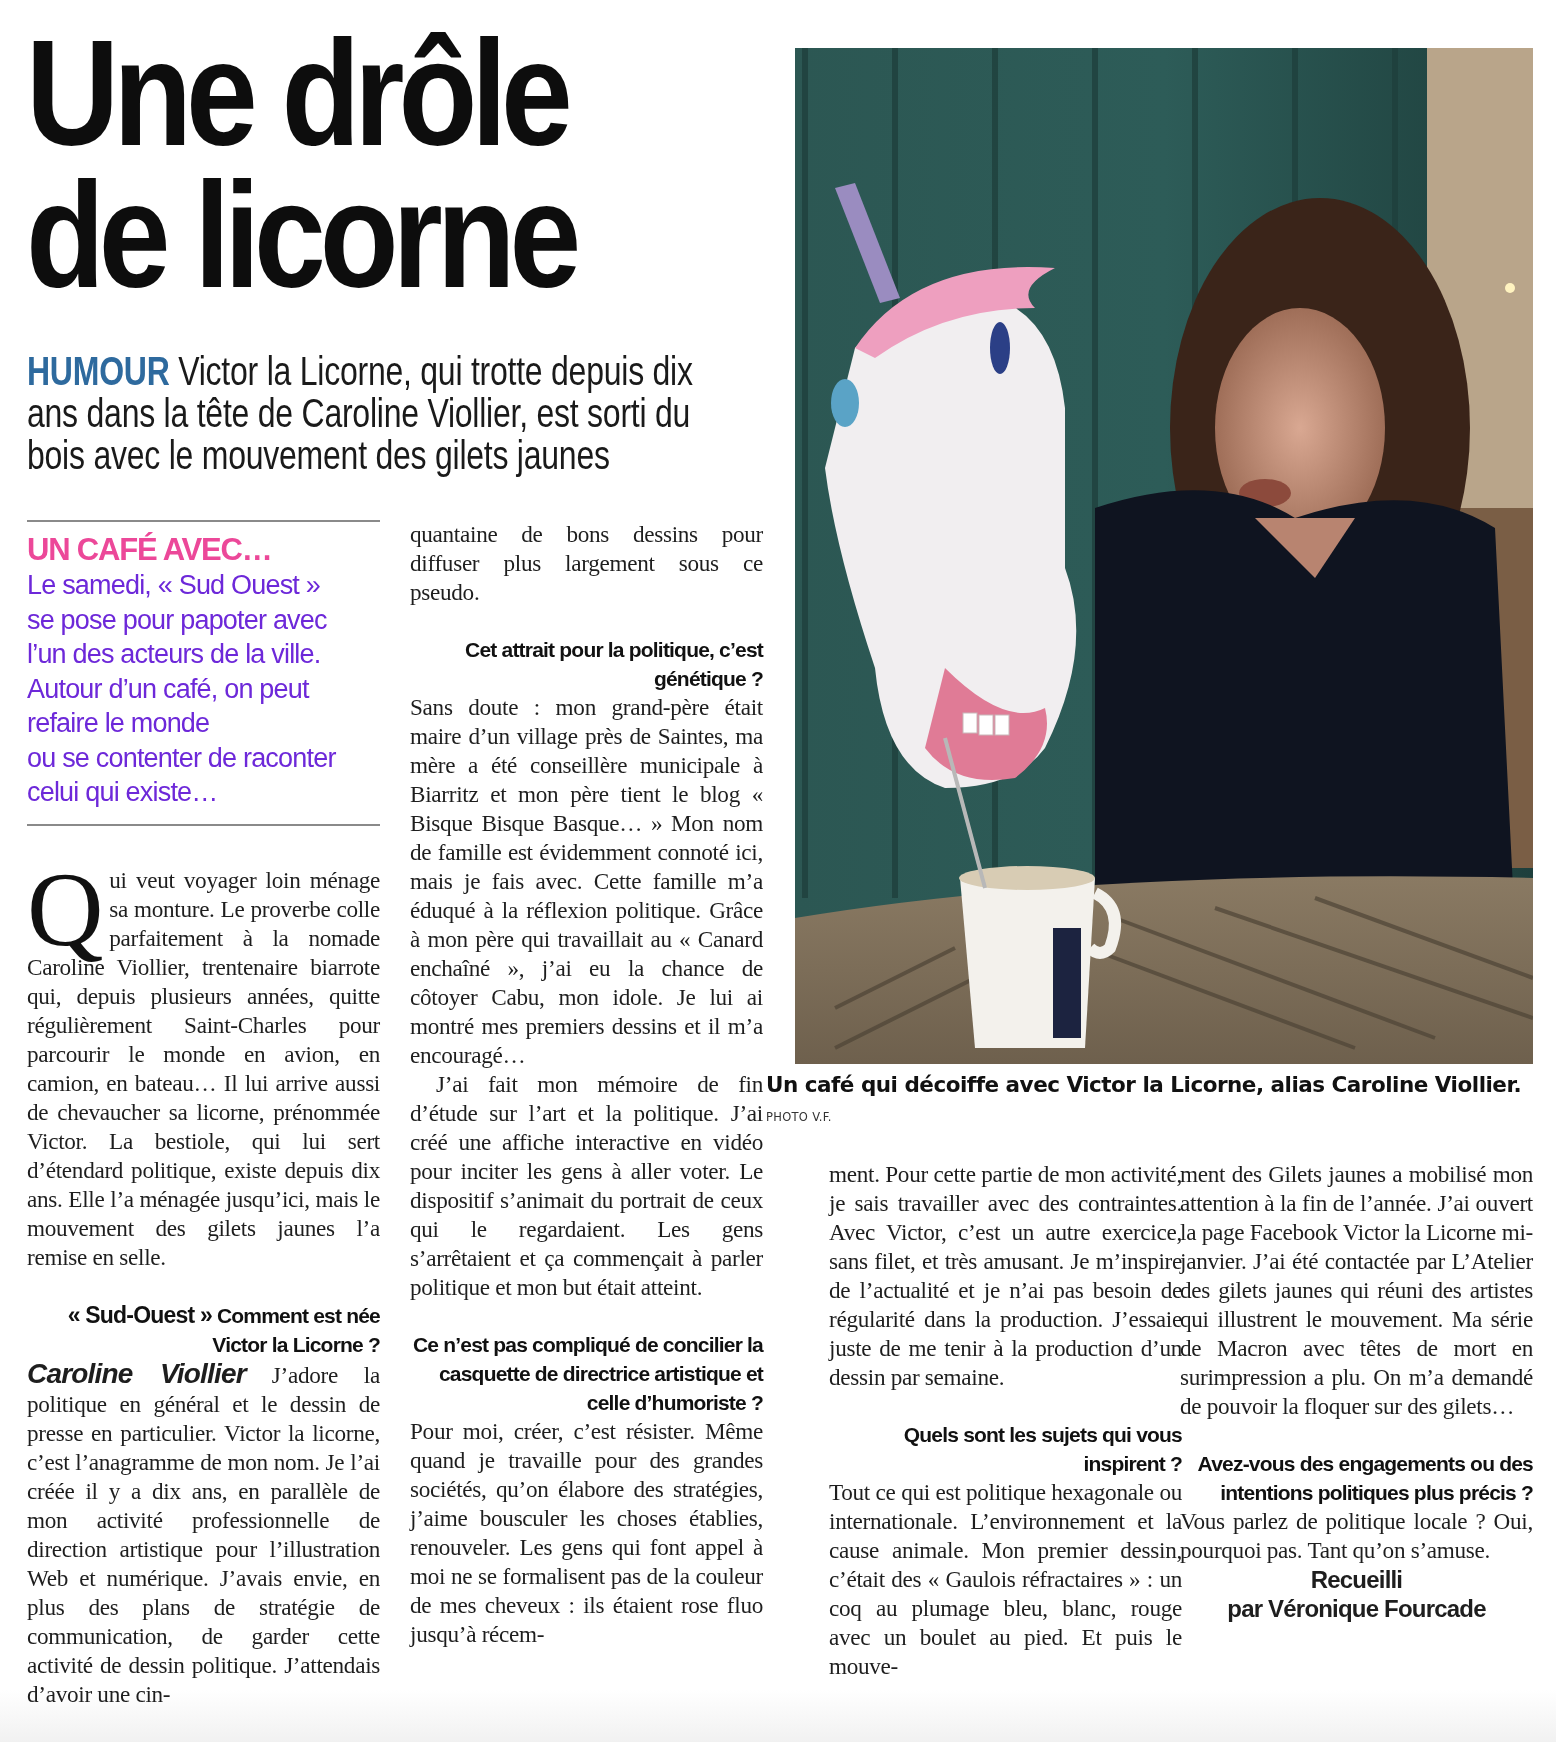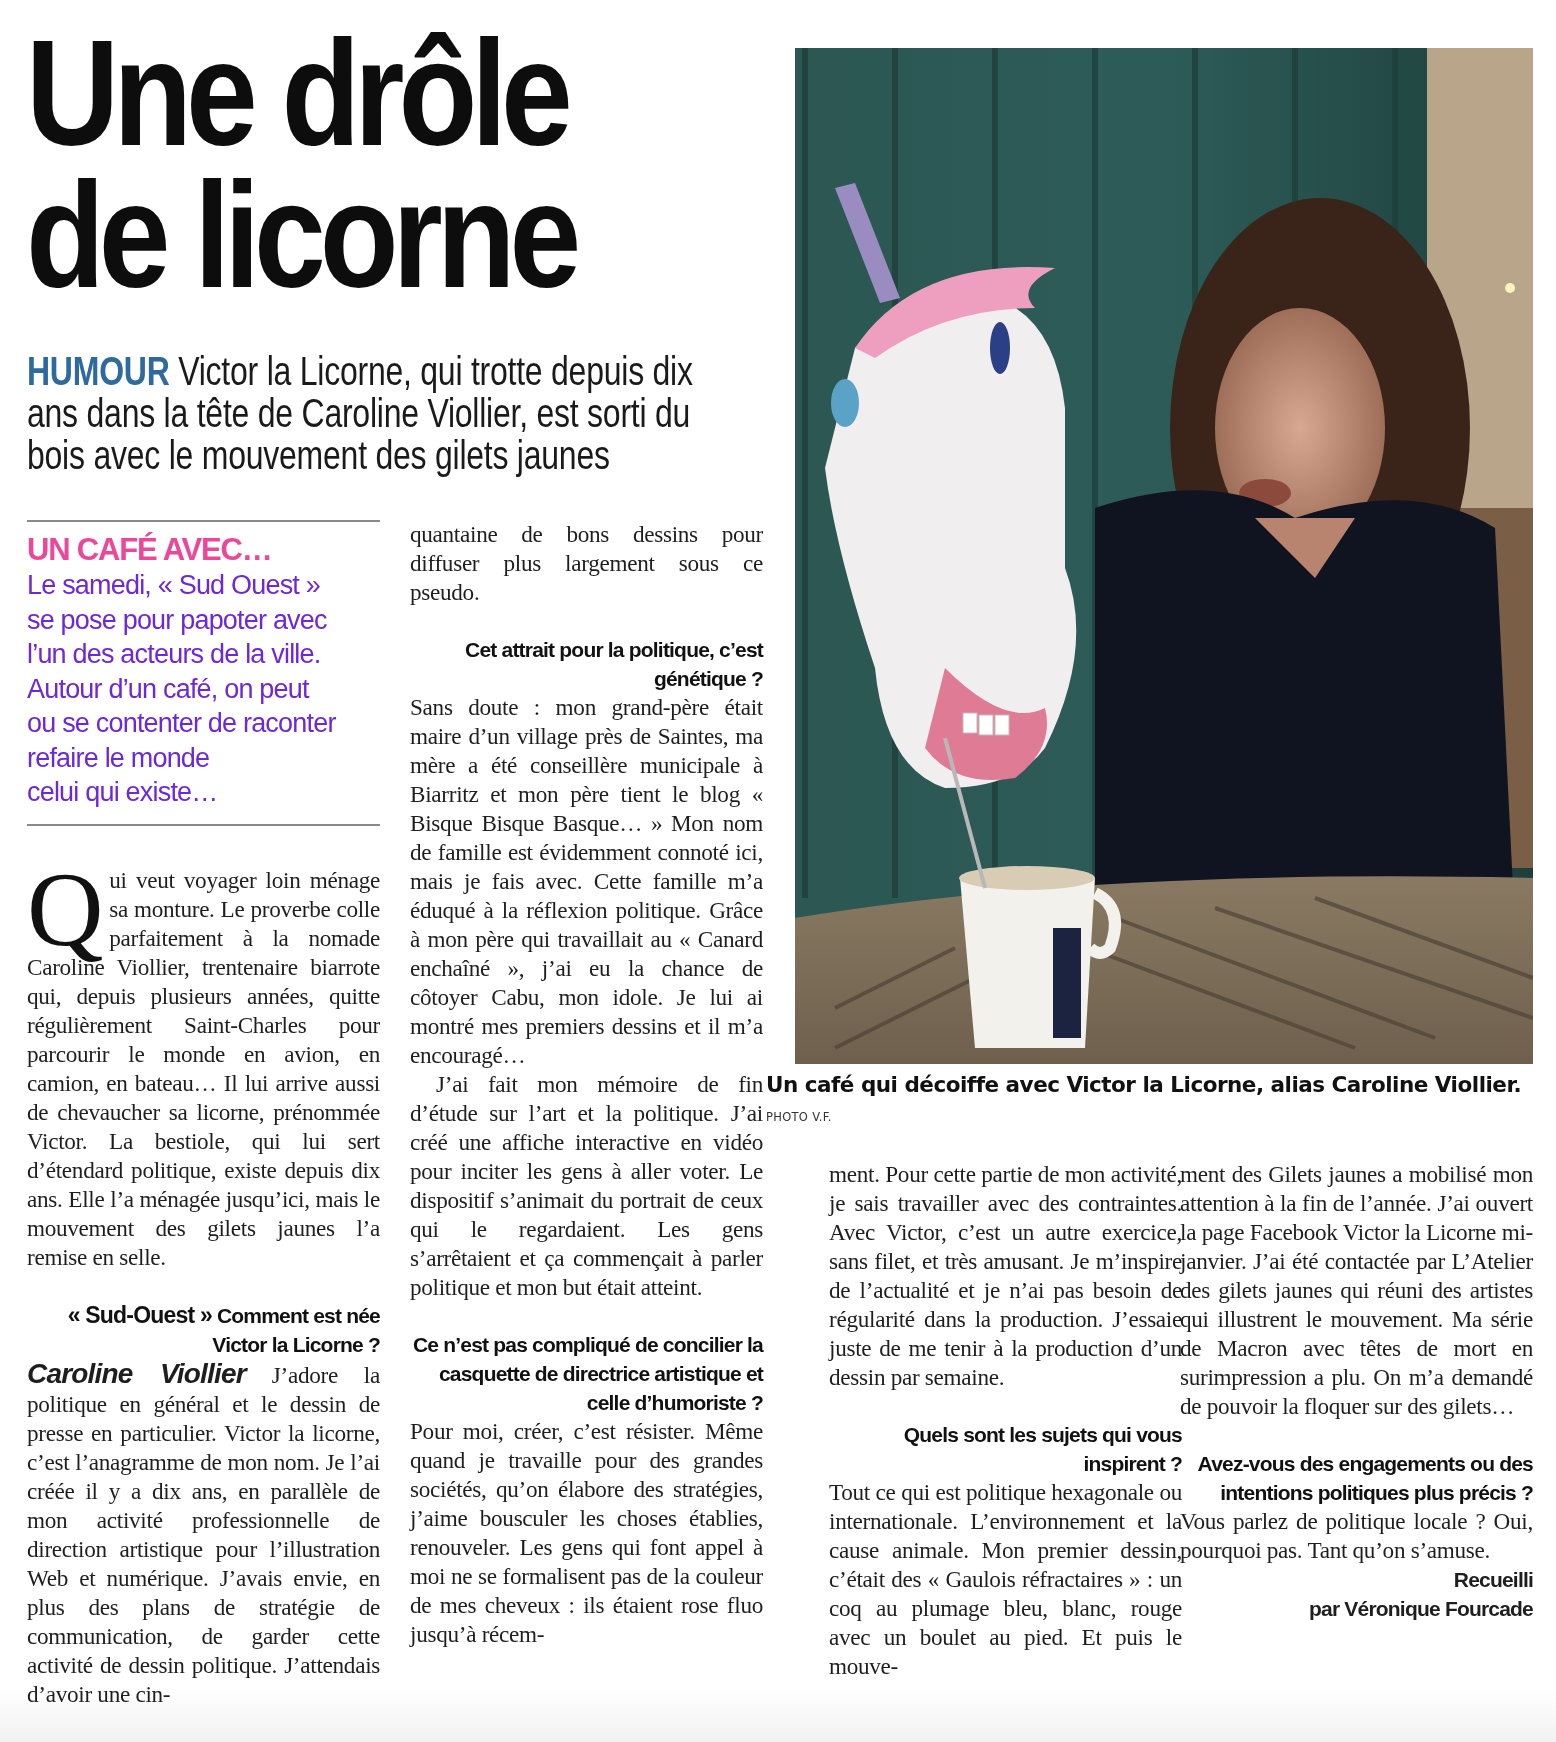--- a/index.html
+++ b/index.html
@@ -28,21 +28,21 @@
     font-family: "Liberation Serif", serif; font-size: 23.2px; line-height: 29px;
     text-align: justify; color: #1e1e1e; letter-spacing: -0.3px; }
   .col p { margin: 0; }
   .col .indent { text-indent: 26px; }
   .col .q {
     font-family: "Liberation Sans", sans-serif; font-weight: bold; font-size: 21px;
     line-height: 29px; letter-spacing: -0.8px; text-align: right; color: #111;
     margin-top: 28px;
   }
   .col .speaker { font-family: "Liberation Sans", sans-serif; font-weight: bold; letter-spacing: -0.8px; font-size: 28px; font-style: italic; }
-  .col .sig { font-family: "Liberation Sans", sans-serif; font-weight: bold; font-size: 21px; letter-spacing: -0.8px; text-align: right; line-height: 29px; }
+  .col .sig { font-family: "Liberation Sans", sans-serif; font-weight: bold; font-size: 24px; letter-spacing: -0.8px; text-align: center; line-height: 29px; }
 
   .box { position: absolute; left: 27px; top: 520px; width: 353px;
     border-top: 2px solid #8a8a8a; border-bottom: 2px solid #8a8a8a; padding: 10px 0 14px 0; }
   .box h2 { margin: 0; font-family: "Liberation Sans", sans-serif; font-weight: bold; font-size: 31px;
     line-height: 36px; letter-spacing: -1.2px; color: #ec4899; }
   .box p { margin: 0; font-family: "Liberation Sans", sans-serif; font-size: 27px; line-height: 34.5px;
     letter-spacing: -0.8px; color: #6d28d9; }
 
   .dropcap { float: left; font-family: "Liberation Serif", serif; font-size: 106px; line-height: 80px;
     margin: 4px 6px 0 0; color: #111; }
@@ -66,22 +66,22 @@
   <span class="kicker">HUMOUR</span>
   <span>Victor la Licorne, qui trotte depuis dix ans dans la tête de Caroline Viollier, est sorti du bois avec le mouvement des gilets jaunes</span>
 </p>
 
 <div class="box">
   <h2>UN CAFÉ AVEC…</h2>
   <p>Le samedi, « Sud Ouest »</p>
   <p>se pose pour papoter avec</p>
   <p>l’un des acteurs de la ville.</p>
   <p>Autour d’un café, on peut</p>
+  <p>refaire le monde</p>
   <p>ou se contenter de raconter</p>
-  <p>refaire le monde</p>
   <p>celui qui existe…</p>
 </div>
 
 <div class="col" style="left:27px; top:866px;">
   <p>
     <span class="dropcap">Q</span><span>ui veut voyager loin ménage sa monture. Le proverbe colle parfaitement à la nomade Caroline Viollier, trentenaire biarrote qui, depuis plusieurs années, quitte régulièrement Saint-Charles pour parcourir le monde en avion, en camion, en bateau… Il lui arrive aussi de chevaucher sa licorne, prénommée Victor. La bestiole, qui lui sert d’étendard politique, existe depuis dix ans. Elle l’a ménagée jusqu’ici, mais le mouvement des gilets jaunes l’a remise en selle.</span>
   </p>
   <p class="q" style="margin-top:29px;">
     <span style="font-size:23px;">« Sud-Ouest »</span>
     <span>Comment est née Victor la Licorne ?</span>

